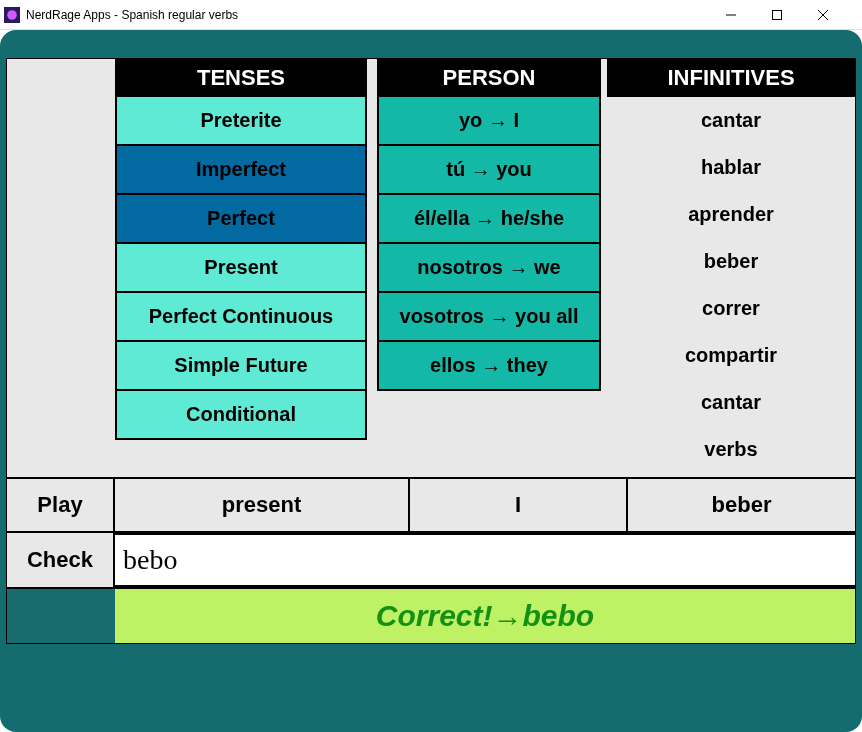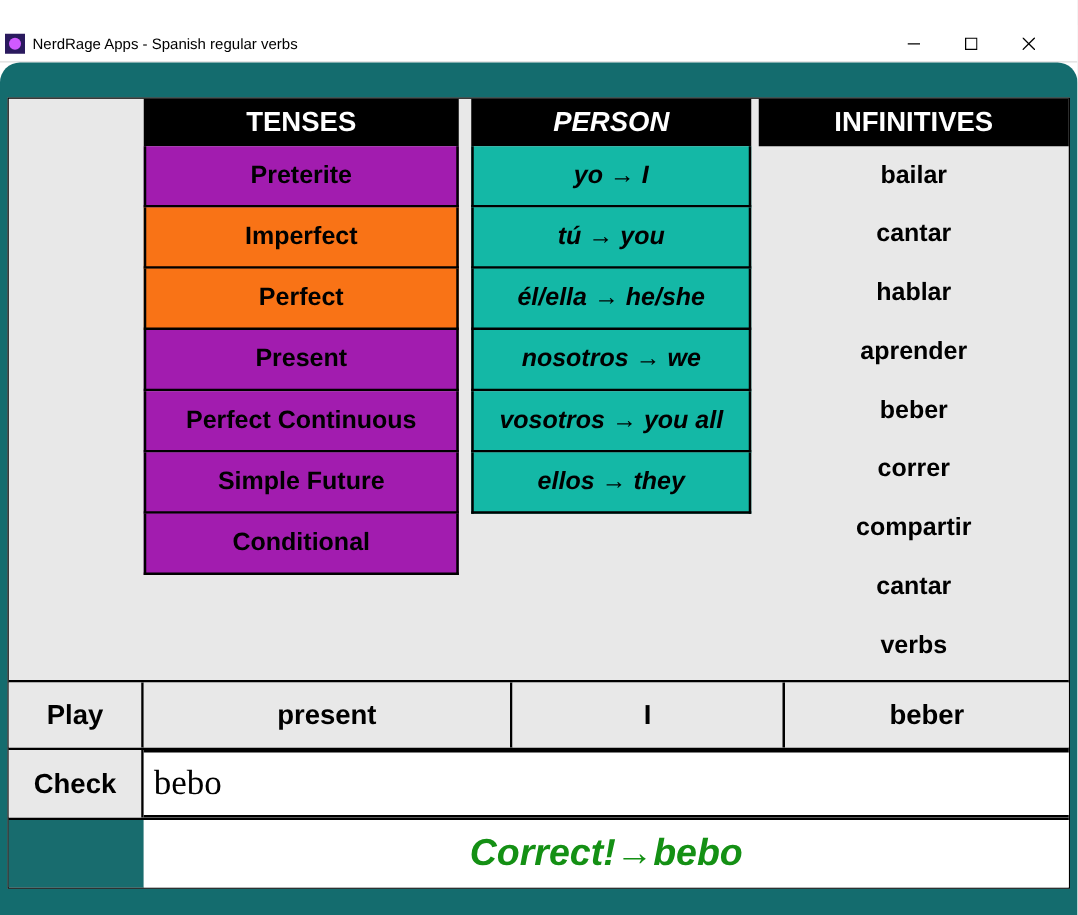--- a/index.html
+++ b/index.html
@@ -10,21 +10,20 @@
       height: 732px;
       overflow: hidden;
     }
     .titlebar {
       height: 30px;
       background: #fff;
       border-bottom: 1px solid #ddd;
       display: flex;
       align-items: center;
       padding: 0 16px 0 4px;
-      margin-top: 20px;
     }
     .titlebar-icon {
       width: 16px;
       height: 16px;
       background: #2a1a5e;
       margin-right: 6px;
       display: inline-flex;
       align-items: center;
       justify-content: center;
     }
@@ -59,21 +58,21 @@
       border: 1px solid #000;
     }
     .cols {
       display: flex;
       width: 100%;
     }
     .left-margin {
       width: 108px;
     }
     .col-tenses { width: 252px; }
-    .col-person { width: 240px; font-style: italic; }
+    .col-person { width: 240px; }
     .col-inf { flex: 1; }
     .header-cell {
       background: #000;
       color: #fff;
       text-align: center;
       font-weight: bold;
       font-size: 22px;
       padding: 6px 0;
     }
     .header-tenses { margin-left: 0; }
@@ -81,22 +80,22 @@
       text-align: center;
       font-weight: bold;
       font-size: 20px;
       padding: 12px 4px;
       border: 2px solid #000;
       border-top: none;
       cursor: pointer;
       color: #000;
     }
     .person-group { margin-left: 10px; margin-right: 6px; }
-    .teal { background: #a21caf; }
-    .red { background: #f97316; }
+    .teal { background: #5eead4; }
+    .red { background: #0369a1; }
     .blue { background: #14b8a6; }
     .inf-cell {
       text-align: center;
       font-weight: bold;
       font-size: 20px;
       padding: 12px 4px;
       color: #000;
     }
     .bottom-rows {
       margin-top: 4px;
@@ -155,21 +154,21 @@
       background: #186c6e;
     }
     .result-text {
       flex: 1;
       display: flex;
       align-items: center;
       justify-content: center;
       font-weight: bold;
       font-size: 30px;
       color: #149014;
-      background: #ffffff;
+      background: #bef264;
       font-style: italic;
     }
     .tense-group { }
     .inf-group { }
   </style>
 </head>
 <body>
 
 <div class="titlebar">
   <span class="titlebar-icon">
@@ -222,21 +221,20 @@
           <div class="cell-btn blue">tú → you</div>
           <div class="cell-btn blue">él/ella → he/she</div>
           <div class="cell-btn blue">nosotros → we</div>
           <div class="cell-btn blue">vosotros → you all</div>
           <div class="cell-btn blue">ellos → they</div>
         </div>
       </div>
 
       <div class="col-inf inf-group">
         <div class="header-cell">INFINITIVES</div>
-        <div class="inf-cell">bailar</div>
         <div class="inf-cell">cantar</div>
         <div class="inf-cell">hablar</div>
         <div class="inf-cell">aprender</div>
         <div class="inf-cell">beber</div>
         <div class="inf-cell">correr</div>
         <div class="inf-cell">compartir</div>
         <div class="inf-cell">cantar</div>
         <div class="inf-cell">verbs</div>
       </div>
     </div>

